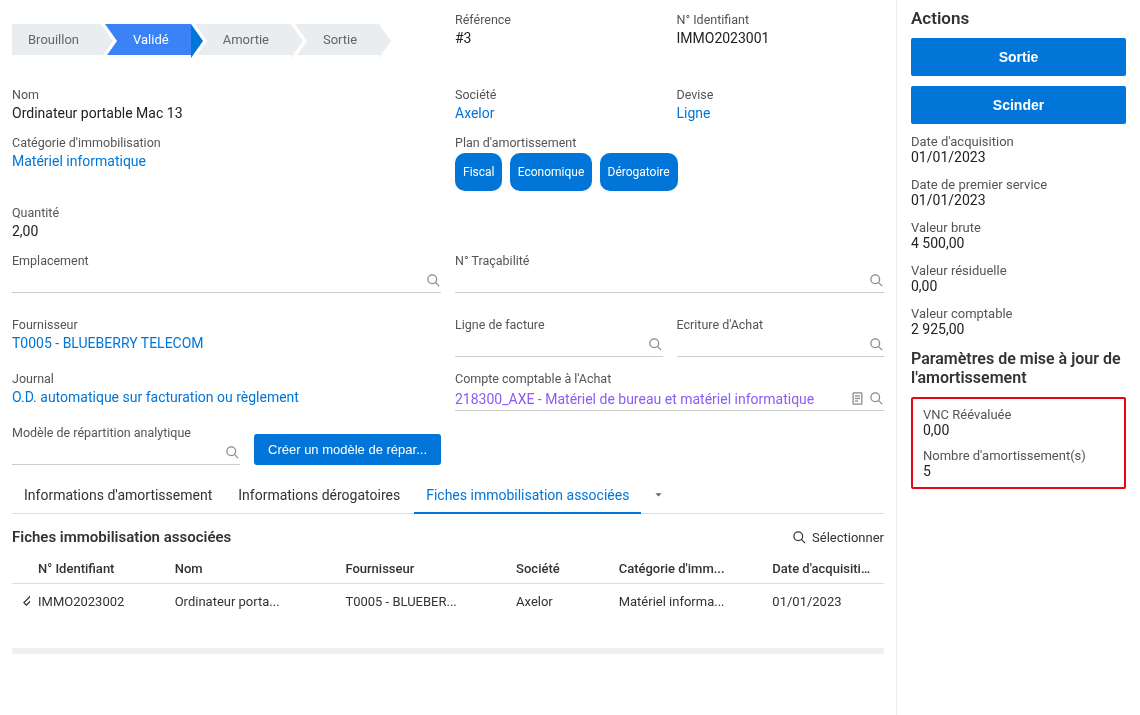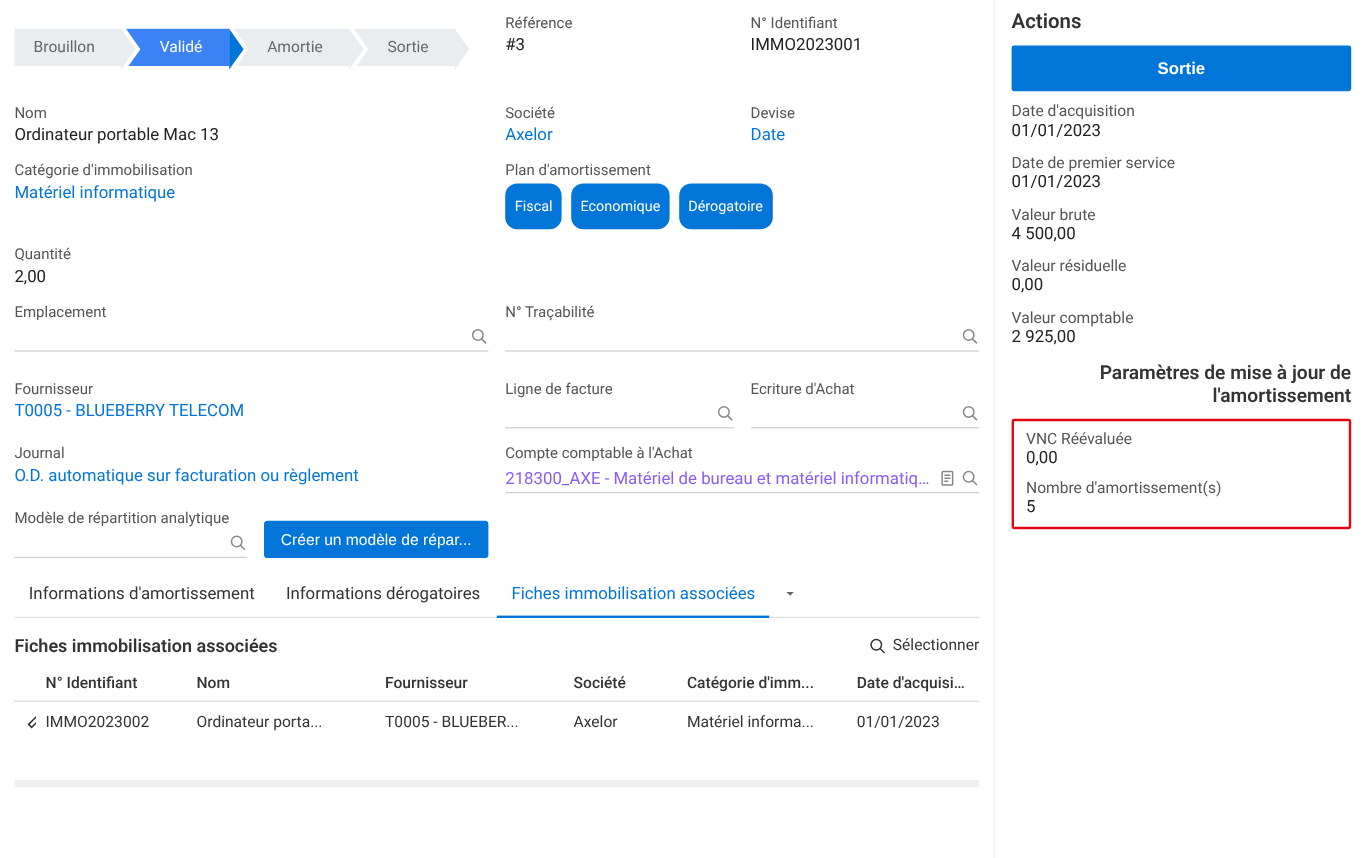--- a/index.html
+++ b/index.html
@@ -7,21 +7,21 @@
     font-family: -apple-system, BlinkMacSystemFont, "Segoe UI", Roboto, Arial, sans-serif;
     font-size: 13px;
     color: #333;
     background: #fff;
     width: 1140px;
     height: 715px;
     overflow: hidden;
     display: flex;
   }
   .main { flex: 1; padding: 12px 12px 0 12px; overflow: hidden; }
-  .side { width: 312px; padding: 8px 14px; border-left: 1px solid #eee; }
+  .side { width: 244px; padding: 8px 14px; border-left: 1px solid #eee; }
   
   
   .steps { display: flex; margin: 12px 0 18px 0; }
   .step {
     position: relative;
     padding: 8px 22px 8px 28px;
     background: #e9edf0;
     color: #666;
     font-size: 13px;
     margin-right: 4px;
@@ -127,21 +127,21 @@
       <div class="label">Nom</div>
       <div class="value">Ordinateur portable Mac 13</div>
     </div>
     <div class="col" style="display:flex; gap:14px;">
       <div class="col">
         <div class="label">Société</div>
         <div class="value link">Axelor</div>
       </div>
       <div class="col">
         <div class="label">Devise</div>
-        <div class="value link">Date</div>
+        <div class="value link">Ligne</div>
       </div>
     </div>
   </div>
 
   <div class="form-row">
     <div class="col">
       <div class="label">Catégorie d'immobilisation</div>
       <div class="value link">Matériel informatique</div>
     </div>
     <div class="col">
@@ -314,20 +314,21 @@
         <td>01/01/2023</td>
       </tr>
     </tbody>
   </table>
   <div style="height:6px; background:#f0f0f0; margin-top:30px;"></div>
 </div>
 
 <div class="side">
   <h3>Actions</h3>
   <button class="side-btn">Sortie</button>
+  <button class="side-btn">Scinder</button>
 
   <div class="side-field">
     <div class="side-label">Date d'acquisition</div>
     <div class="side-val">01/01/2023</div>
   </div>
   <div class="side-field">
     <div class="side-label">Date de premier service</div>
     <div class="side-val">01/01/2023</div>
   </div>
   <div class="side-field">
@@ -336,21 +337,21 @@
   </div>
   <div class="side-field">
     <div class="side-label">Valeur résiduelle</div>
     <div class="side-val">0,00</div>
   </div>
   <div class="side-field">
     <div class="side-label">Valeur comptable</div>
     <div class="side-val">2 925,00</div>
   </div>
 
-  <h3 style="margin-top:10px; font-size:16px;text-align:right;">Paramètres de mise à jour de l'amortissement</h3>
+  <h3 style="margin-top:10px; font-size:16px;">Paramètres de mise à jour de l'amortissement</h3>
   <div class="box-hl" style="margin-top:6px;">
     <div class="side-field" style="margin-bottom:10px;">
       <div class="side-label">VNC Réévaluée</div>
       <div class="side-val">0,00</div>
     </div>
     <div class="side-field" style="margin-bottom:0;">
       <div class="side-label">Nombre d'amortissement(s)</div>
       <div class="side-val">5</div>
     </div>
   </div>

